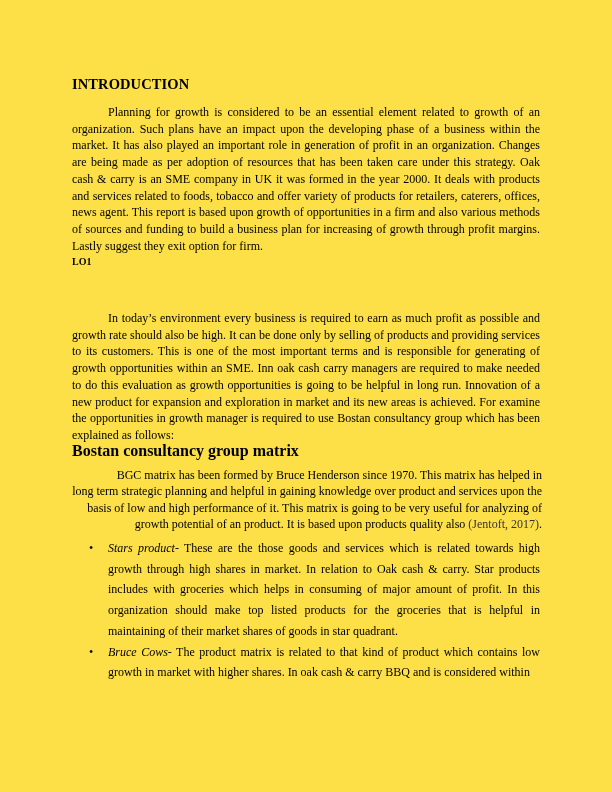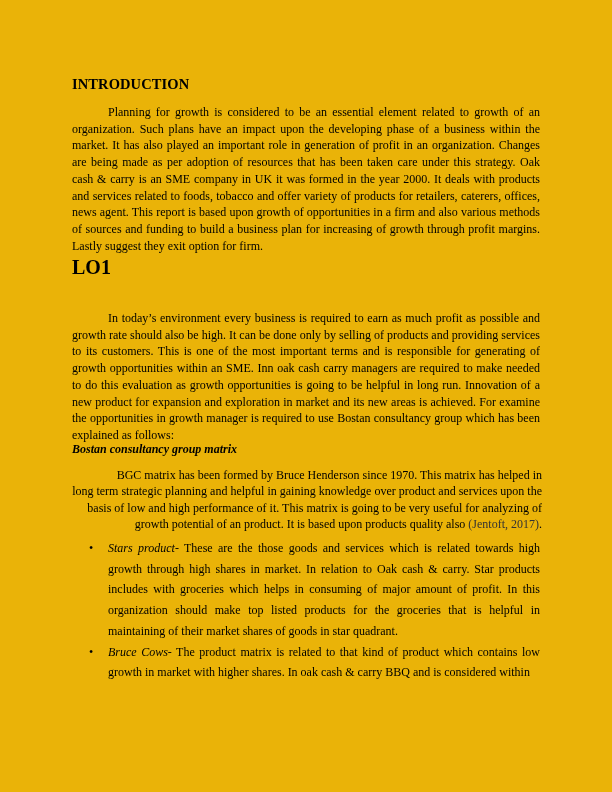--- a/index.html
+++ b/index.html
@@ -1,22 +1,22 @@
 <!DOCTYPE html>
 <html><head>
 <meta charset="utf-8">
 <style>
   html, body { margin: 0; padding: 0; background: #ffffff; }
   body { width: 612px; height: 792px; position: relative; overflow: hidden;
          font-family: "Liberation Serif", "DejaVu Serif", serif; color: #000; }
-  .page { position: absolute; left: 0; top: 0; width: 612px; height: 792px; background: #eab308; }
+  .page { position: absolute; left: 0; top: 0; width: 612px; height: 792px; background: #fde047; }
   .h1 { position: absolute; left: 72px; top: 76px; font-size: 14.5px; font-weight: bold; letter-spacing: 0.1px; }
-  .h2 { position: absolute; left: 72px; top: 256px; font-size: 20px; font-weight: bold; }
+  .h2 { position: absolute; left: 72px; top: 256px; font-size: 10px; font-weight: bold; }
   .h3u { position: absolute; left: 72px; top: 283px; font-size: 13px; text-decoration: underline; }
-  .h4b { position: absolute; left: 72px; top: 442px; font-size: 12px; font-weight: bold; font-style: italic; }
+  .h4b { position: absolute; left: 72px; top: 442px; font-size: 16px; font-weight: bold; }
   .para { position: absolute; left: 72px; width: 468px; font-size: 12px; line-height: 16.7px;
           text-align: justify; text-indent: 36px; margin: 0; }
   .para.intro { top: 104px; }
   .para.p1 { top: 310px; }
   .para.bgc { top: 467px; line-height: 16.3px; text-align: right; width: 470px; }
   .cite { color: #333; }
   ul.bullets { position: absolute; left: 72px; top: 538px; width: 468px; margin: 0; padding: 0; list-style: none; }
   ul.bullets li { position: relative; padding-left: 36px; font-size: 12px; line-height: 20.7px;
                   text-align: justify; margin: 0 0 0 0; }
   ul.bullets li .dot { position: absolute; left: 17px; top: 0; font-size: 12px; }

